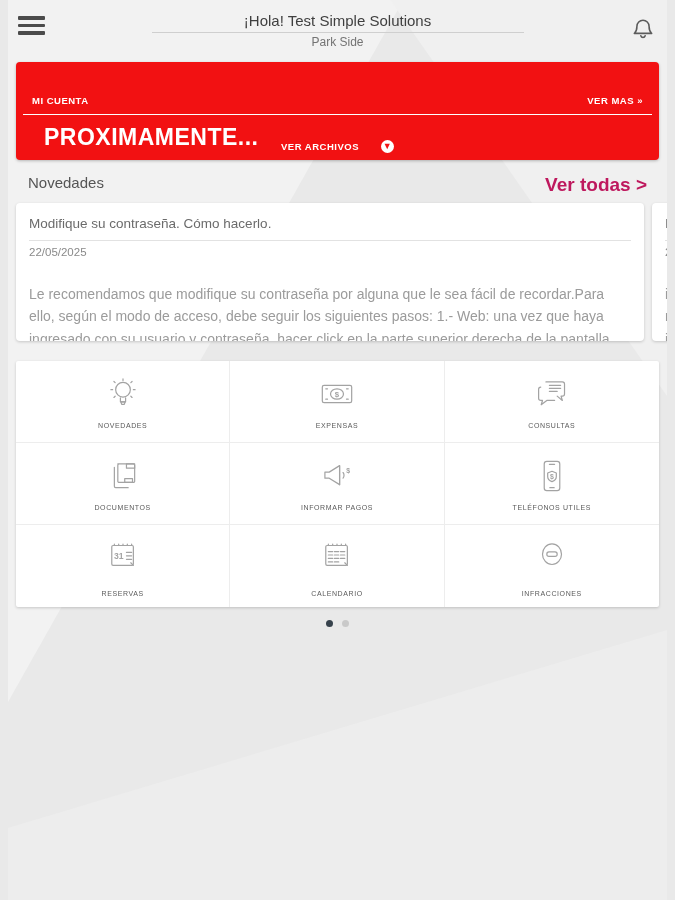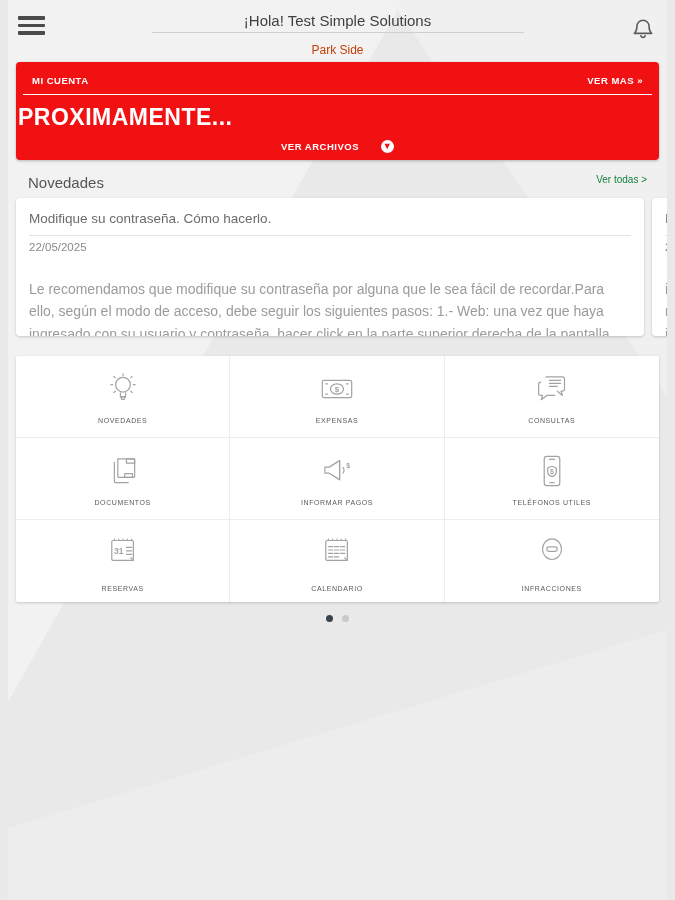--- a/index.html
+++ b/index.html
@@ -18,49 +18,49 @@
     clip-path:polygon(0 92%, 100% 70%, 100% 100%, 0 100%); }
 
   .content { position:relative; z-index:1; }
 
   
   .header { position:relative; height:58px; }
   .hamburger { position:absolute; left:10px; top:16px; width:27px; cursor:pointer; }
   .hamburger span { display:block; height:3.5px; background:#4b4b4b; margin-bottom:4px; border-radius:1px; }
   .header-title { text-align:center; padding-top:12px; font-size:15px; color:#3f3f3f; }
   .header-underline { width:372px; margin:3px auto 0; border-bottom:1px solid #cfcfcf; }
-  .header-subtitle { text-align:center; margin-top:10px; font-size:12px; color:#c2410c; }
+  .header-subtitle { text-align:center; margin-top:2px; font-size:12px; color:#737373; }
   .bell { position:absolute; right:11px; top:12px; width:26px; height:30px; cursor:pointer; }
 
   
   .banner {
     position:relative; margin:4px 8px 0; height:98px;
     background:#f21112; border-radius:4px; color:#fff;
     box-shadow:0 1px 3px rgba(0,0,0,.25);
   }
   .banner-row { display:flex; justify-content:space-between; padding:13px 16px 0; }
-  .banner-row span { font-size:9.5px; font-weight:bold; letter-spacing:.5px; }
+  .banner-row span { font-size:9.5px; font-weight:bold; letter-spacing:.5px;margin-top:20px; }
   .banner-row .more { cursor:pointer; }
   .banner-hr { border-top:1.5px solid #fff; margin:8px 7px 0; }
-  .banner-headline { padding:9px 2px 0; font-size:23px; font-weight:bold; letter-spacing:.5px; }
+  .banner-headline { padding:9px 28px 0; font-size:23px; font-weight:bold; letter-spacing:.5px; }
   .banner-footer {
     position:absolute; left:0; right:0; bottom:7px;
     display:flex; justify-content:center; align-items:center; gap:22px;
     font-size:9.5px; font-weight:bold; letter-spacing:.5px; cursor:pointer;
   }
   .chev-circle {
     width:13px; height:13px; border-radius:50%; background:#fff;
     display:flex; align-items:center; justify-content:center;
     color:#f21112; font-size:9px; line-height:1;
   }
 
   
   .news-head { display:flex; justify-content:space-between; margin:14px 20px 0; }
   .news-head .t { font-size:15px; color:#555; }
-  .news-head .a { font-size:10px; color:#15803d; cursor:pointer; }
+  .news-head .a { font-size:19px; color:#be185d; cursor:pointer;font-weight:bold; }
 
   .cards-row { display:flex; gap:8px; margin-top:7px; padding-left:8px; }
   .news-card {
     background:#fff; border-radius:4px; padding:13px 13px 12px;
     box-shadow:0 1px 3px rgba(0,0,0,.18); height:138px; overflow:hidden;
   }
   .news-card.main { width:628px; flex:none; }
   .news-card.peek { width:220px; flex:none; }
   .card-title { font-size:13.5px; color:#6b6b6b; padding-bottom:9px; border-bottom:1px solid #e2e2e2; }
   .card-date { margin-top:5px; font-size:11.5px; color:#8a8a8a; }

